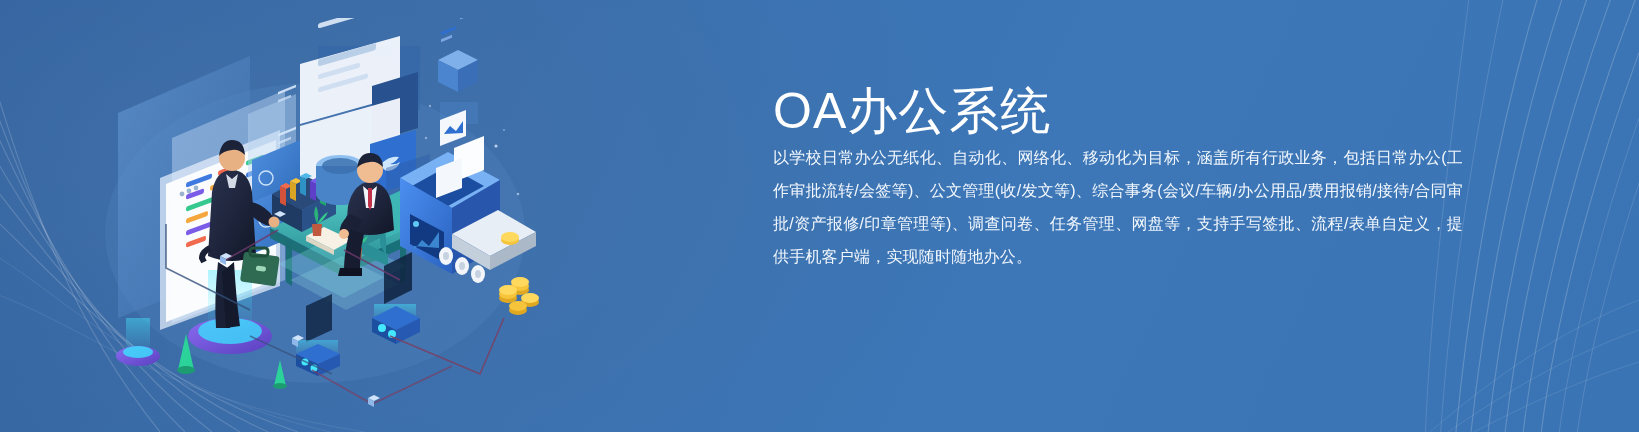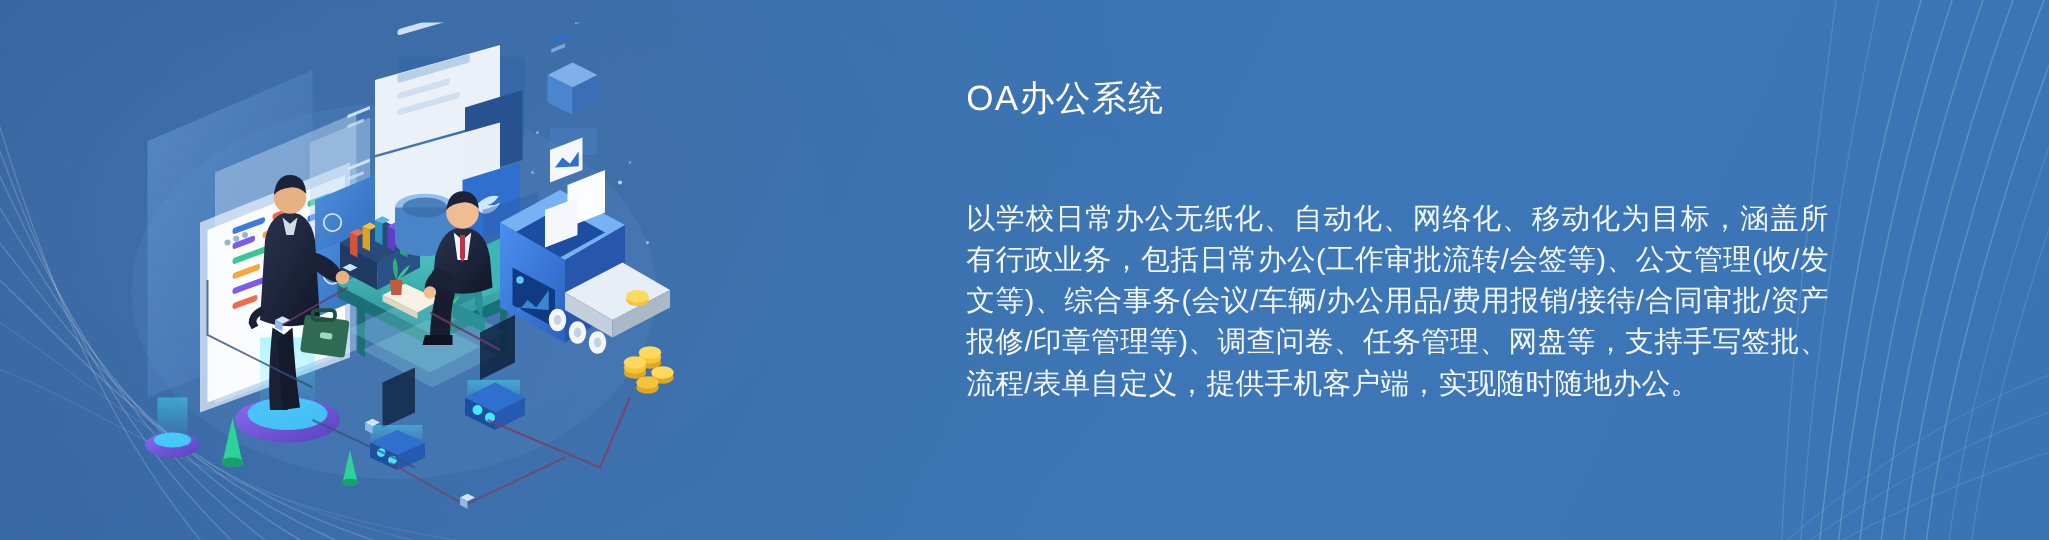--- a/index.html
+++ b/index.html
@@ -29,30 +29,30 @@
   }
   #illustration svg{ display:block; width:100%; height:100%; }
 
   
   #copy{
     position:absolute; left:773px; top:62px;
     width:690px;
   }
   #title{
     color:#ffffff;
-    font-size:28px;
+    font-size:50px;
     font-weight:400;
     letter-spacing:1px;
     line-height:1.2;
     white-space:nowrap;
+    margin-top:19px;
   }
   #desc{
-    margin-top:62px;
     color:#f2f7fd;
-    font-size:23px;
+    font-size:16px;
     line-height:33px;
     letter-spacing:.2px;
     text-align:justify;
     text-justify:inter-character;
   }
 </style>
 </head>
 <body>
 
 <div id="banner">

